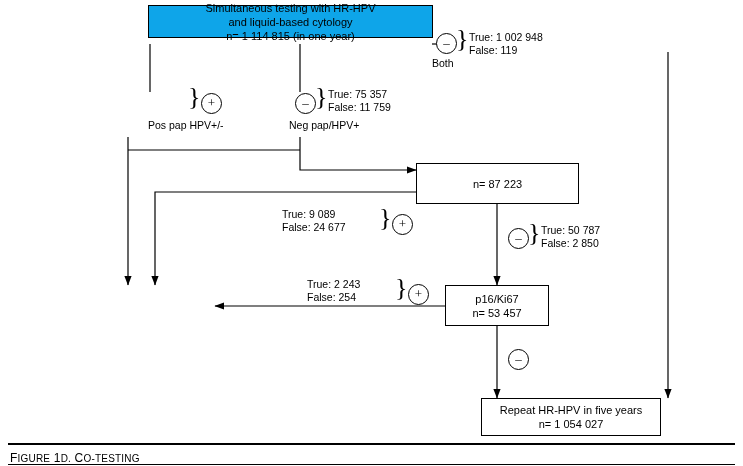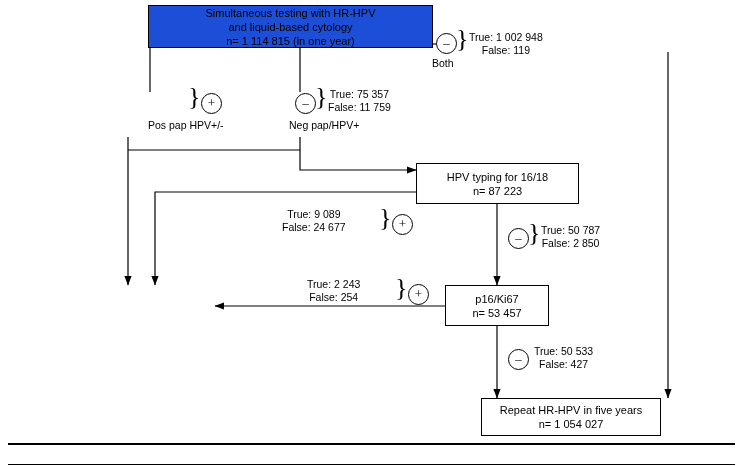--- a/index.html
+++ b/index.html
@@ -29,21 +29,21 @@
   }
   .node.shaded { background:#c8c8c8; }
   .node .ln { display:block; white-space:nowrap; }
 
   .labelgrp {
     position:absolute;
     font-size:10.5px;
     line-height:13px;
     white-space:nowrap;
   }
-  .labelgrp .l1, .labelgrp .l2 { display:block;text-align:center; }
+  .labelgrp .l1, .labelgrp .l2 { display:block; }
 
   .brace {
     position:absolute;
     font-size:26px;
     line-height:26px;
     font-family: "Liberation Serif", serif;
   }
 
   .sign {
     position:absolute;
@@ -111,21 +111,21 @@
       <path d="M416,192 L155,192 L155,285" marker-end="url(#arrow)"></path>
 
       <path d="M497,204 L497,285" marker-end="url(#arrow)"></path>
 
       <path d="M445,306 L215,306" marker-end="url(#arrow)"></path>
 
       <path d="M497,326 L497,398" marker-end="url(#arrow)"></path>
     </g>
   </svg>
 
-  <div class="node shaded" style="left: 148px; top: 5px; width: 285px; height: 43px; background: #1d4ed8;">
+  <div class="node shaded" style="left: 148px; top: 5px; width: 285px; height: 33px; background: #0ea5e9;">
     <span class="ln">Simultaneous testing with HR-HPV</span>
     <span class="ln">and liquid-based cytology</span>
     <span class="ln">n= 1 114 815 (in one year)</span>
   </div>
 
   <div class="sign" style="left:436px; top:33px;">
     <span>–</span>
   </div>
   <div class="brace" style="left:456px; top:26px;">
     <span>}</span>
@@ -156,21 +156,20 @@
   </div>
   <div class="labelgrp" style="left:328px; top:88px;">
     <span class="l1">True: 75 357</span>
     <span class="l2">False: 11 759</span>
   </div>
   <div class="smalllab" style="left:289px; top:119px;text-align:center;">
     <span>Neg pap/HPV+</span>
   </div>
 
   <div class="node" style="left:416px; top:163px; width:163px; height:41px;">
-    <span class="ln">HPV typing for 16/18</span>
     <span class="ln">n= 87 223</span>
   </div>
 
   <div class="labelgrp" style="left:282px; top:208px;">
     <span class="l1">True: 9 089</span>
     <span class="l2">False: 24 677</span>
   </div>
   <div class="brace" style="left:379px; top:205px;">
     <span>}</span>
   </div>
@@ -201,27 +200,26 @@
   <div class="brace" style="left:395px; top:275px;">
     <span>}</span>
   </div>
   <div class="sign" style="left:408px; top:284px;">
     <span>+</span>
   </div>
 
   <div class="sign" style="left:508px; top:349px;">
     <span>–</span>
   </div>
-  <div class="labelgrp" style="left:534px; top:345px;">
-    <span class="l1">True: 50 533</span>
-    <span class="l2">False: 427</span>
-  </div>
 
 
   <div class="node" style="left:481px; top:398px; width:180px; height:38px;">
     <span class="ln">Repeat HR-HPV in five years</span>
     <span class="ln">n= 1 054 027</span>
   </div>
 
   <div class="rule" style="left:8px; top:443px; width:727px; height:2px;"></div>
+  <div class="caption" style="left:10px; top:451px;">
+    <span class="big"><span style="font-size:12px">F</span><span style="font-size:10px">IGURE</span> <span style="font-size:12px">1</span><span style="font-size:10px">D.</span> <span style="font-size:12px">C</span><span style="font-size:10px">O-TESTING</span></span>
+  </div>
   <div class="rule" style="left:8px; top:464px; width:727px; height:1px;"></div>
 
 </div>
 
 </body></html>

